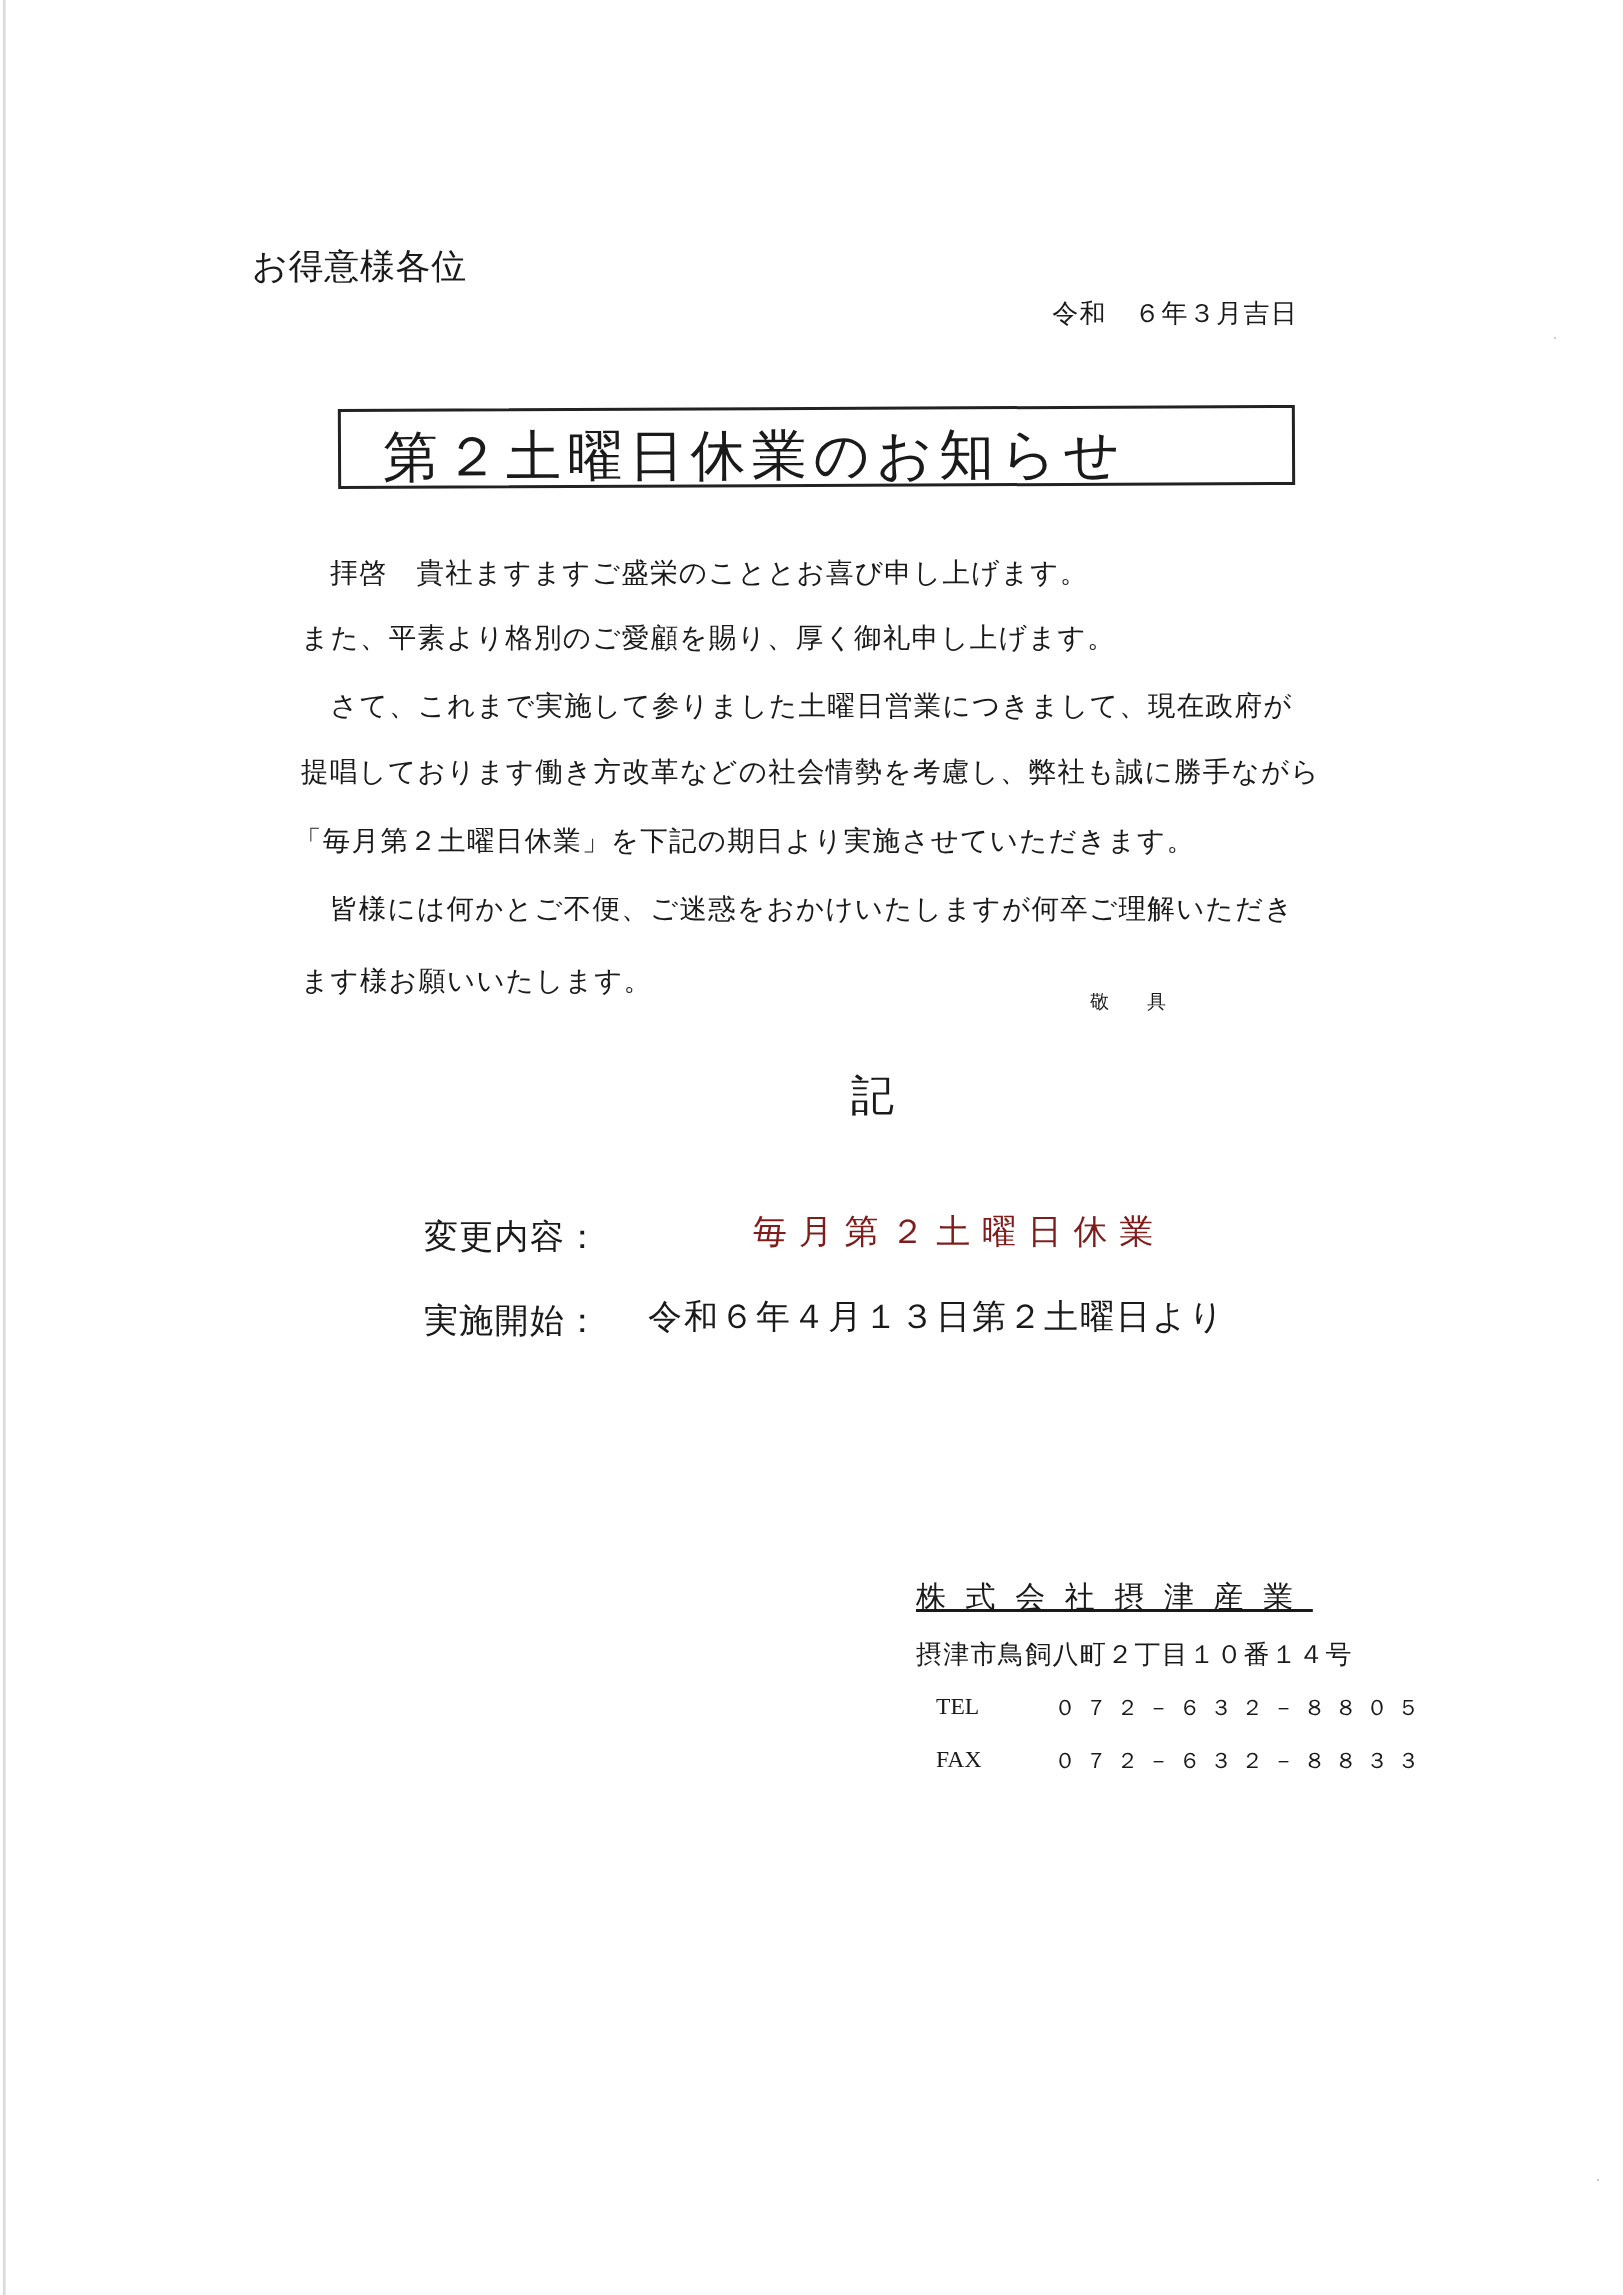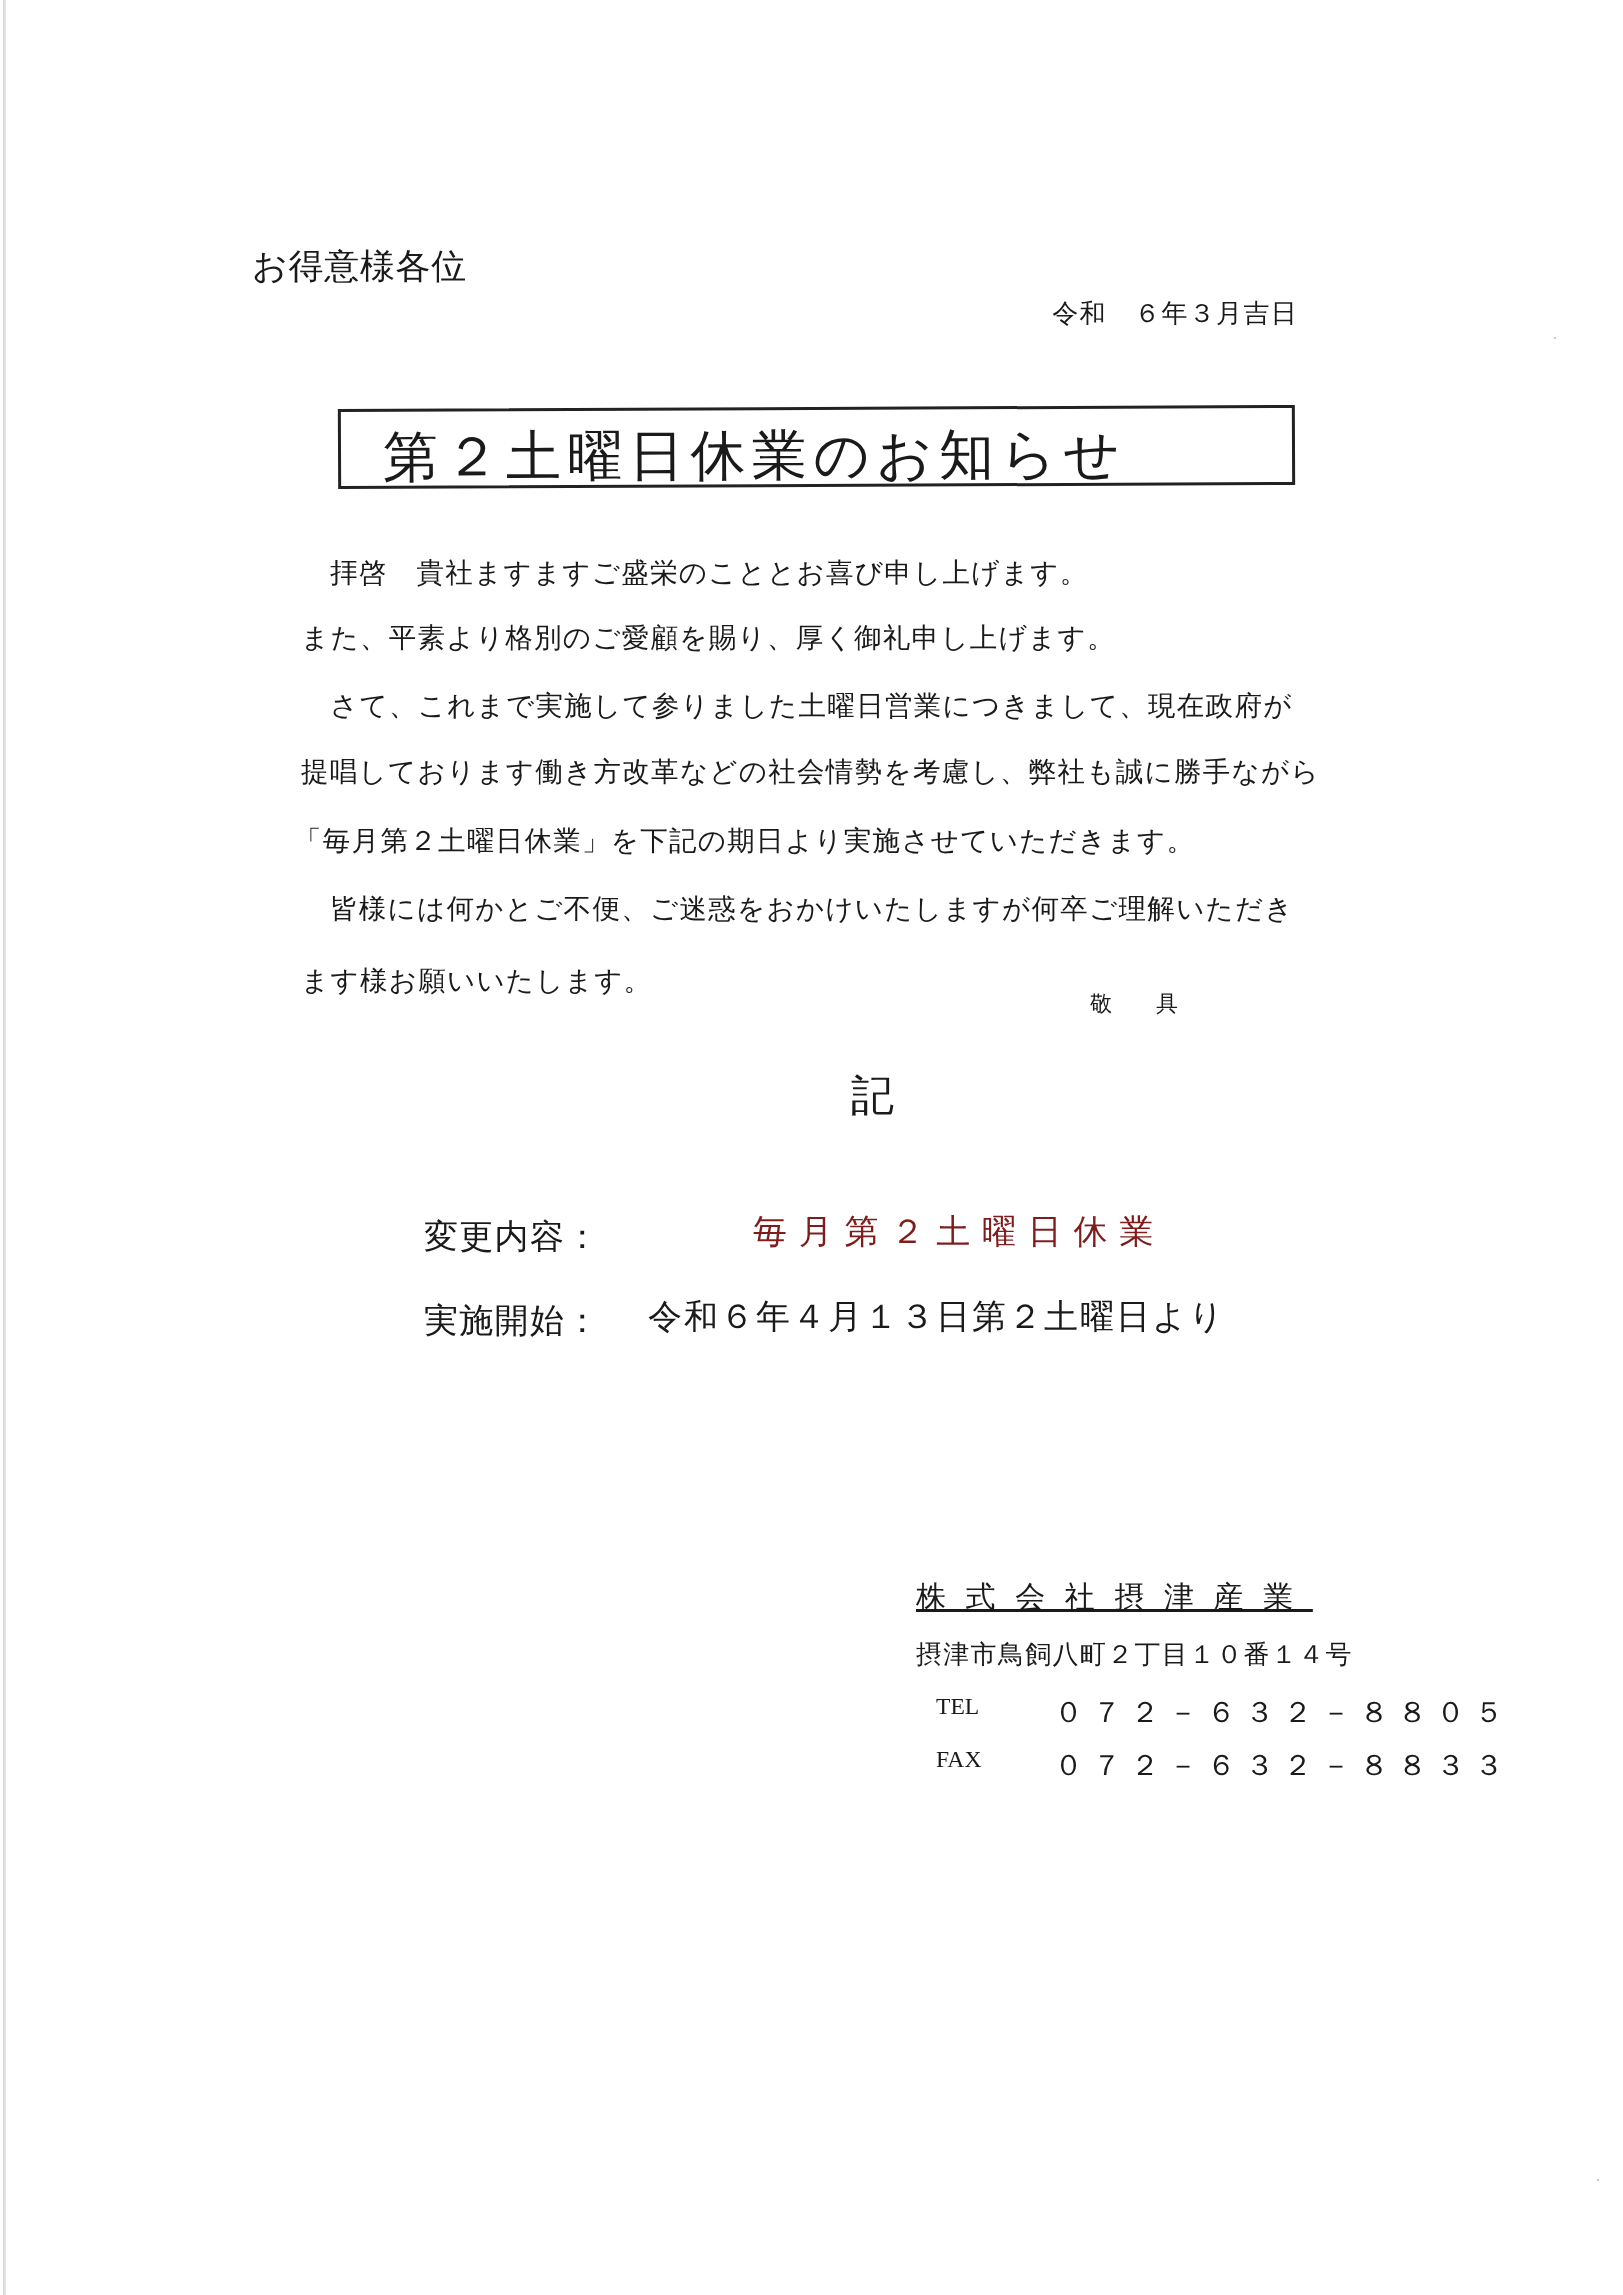--- a/index.html
+++ b/index.html
@@ -25,32 +25,32 @@
     font-size: 55px; letter-spacing: 6.5px; padding-right: 124px;
   }
   .body-line { font-size: 27.5px; letter-spacing: 1.3px; }
   .l1 { left: 330px; top: 555px; }
   .l2 { left: 301px; top: 620px; }
   .l3 { left: 330px; top: 688px; }
   .l4 { left: 301px; top: 754px; }
   .l5 { left: 294px; top: 823px; }
   .l6 { left: 330px; top: 891px; }
   .l7 { left: 301px; top: 963px; }
-  .closing { left: 1090px; top: 989px; font-size: 22px; word-spacing: 26px; letter-spacing: 0; }
+  .closing { left: 1090px; top: 989px; font-size: 19px; word-spacing: 26px; letter-spacing: 0; }
   .ki { left: 851px; top: 1067px; font-size: 43px; }
   .detail-label { left: 424px; font-size: 34px; letter-spacing: 1.3px; }
   .detail-value { font-size: 34px; letter-spacing: 1.3px; }
   .d1-label { top: 1214px; }
   .d1-value { left: 753px; top: 1209px; color: #7f1d1d; letter-spacing: 11.8px; }
   .d2-label { top: 1298px; }
   .d2-value { left: 648px; top: 1294px; letter-spacing: 2px; }
   .company { left: 916px; top: 1577px; font-size: 30px; letter-spacing: 19.6px; text-decoration: underline; }
   .address { left: 916px; top: 1637px; font-size: 26px; letter-spacing: 1.3px; text-align: center; }
   .contact-label { left: 936px; font-size: 23.6px; font-family: "Liberation Serif", serif; }
-  .contact-value { left: 1054px; font-size: 29px; letter-spacing: 9.2px; }
+  .contact-value { left: 1054px; font-size: 22px; letter-spacing: 9.2px; }
   .tel-row { top: 1693px; }
   .fax-row { top: 1746px; }
   .speck { position: absolute; width: 2px; height: 2px; background: #bbb; border-radius: 50%; }
 </style>
 </head>
 <body>
 
 <div class="scan-edge"></div>
 
 <div class="abs addressee">お得意様各位</div>

